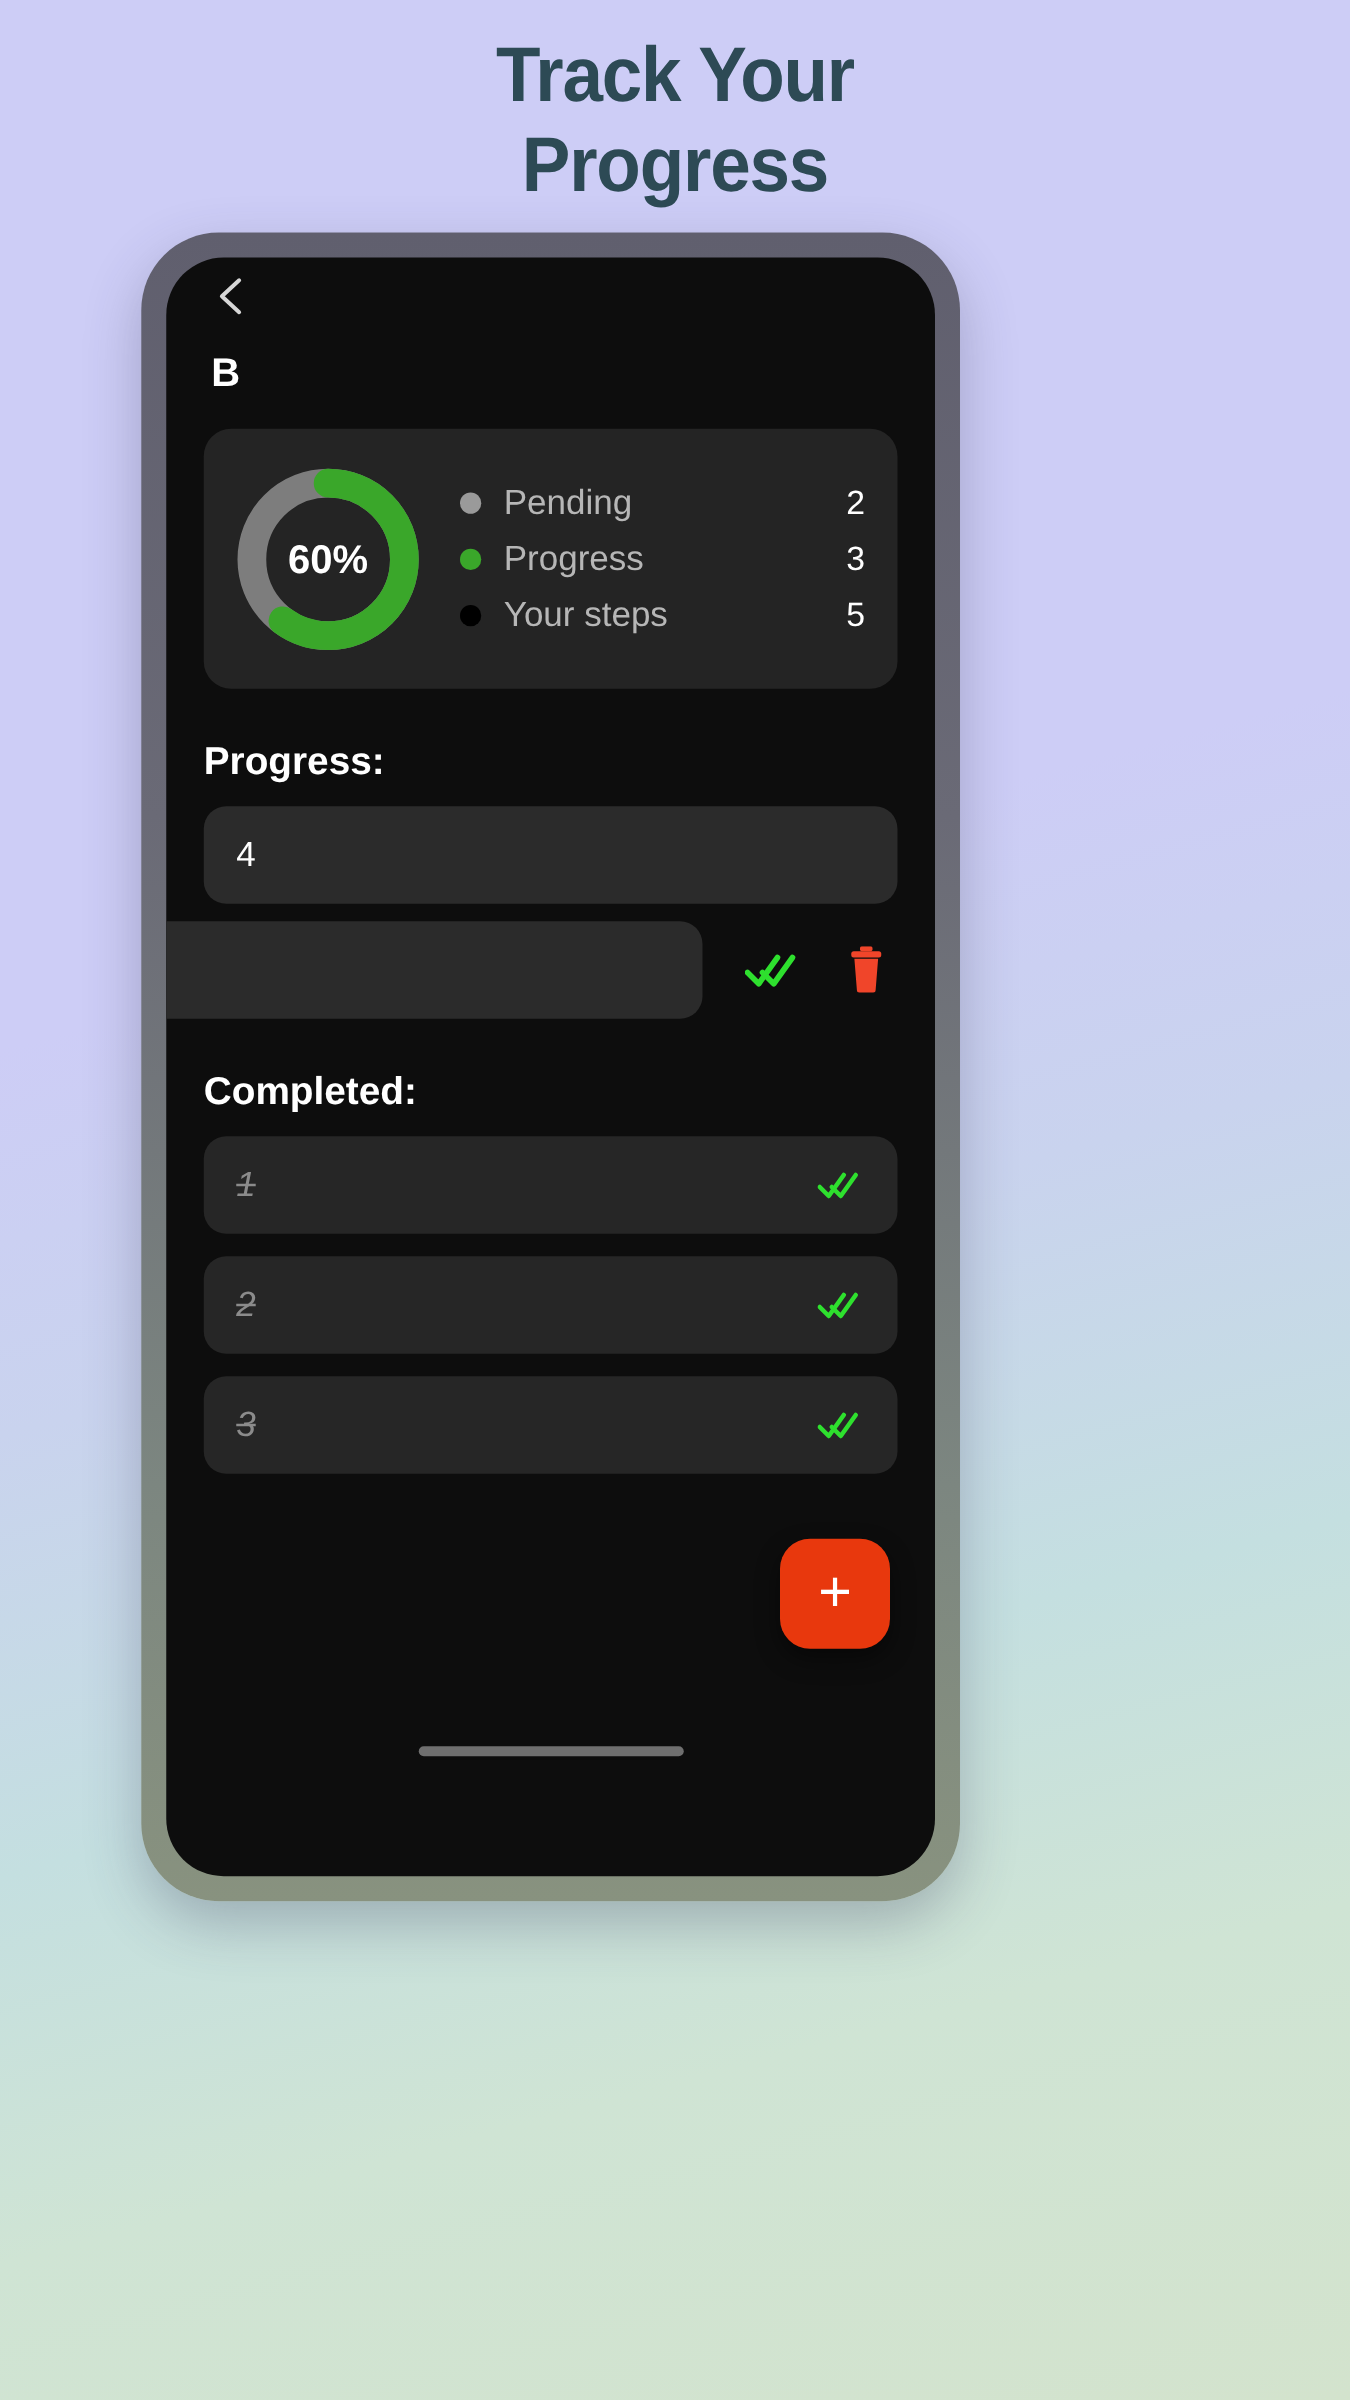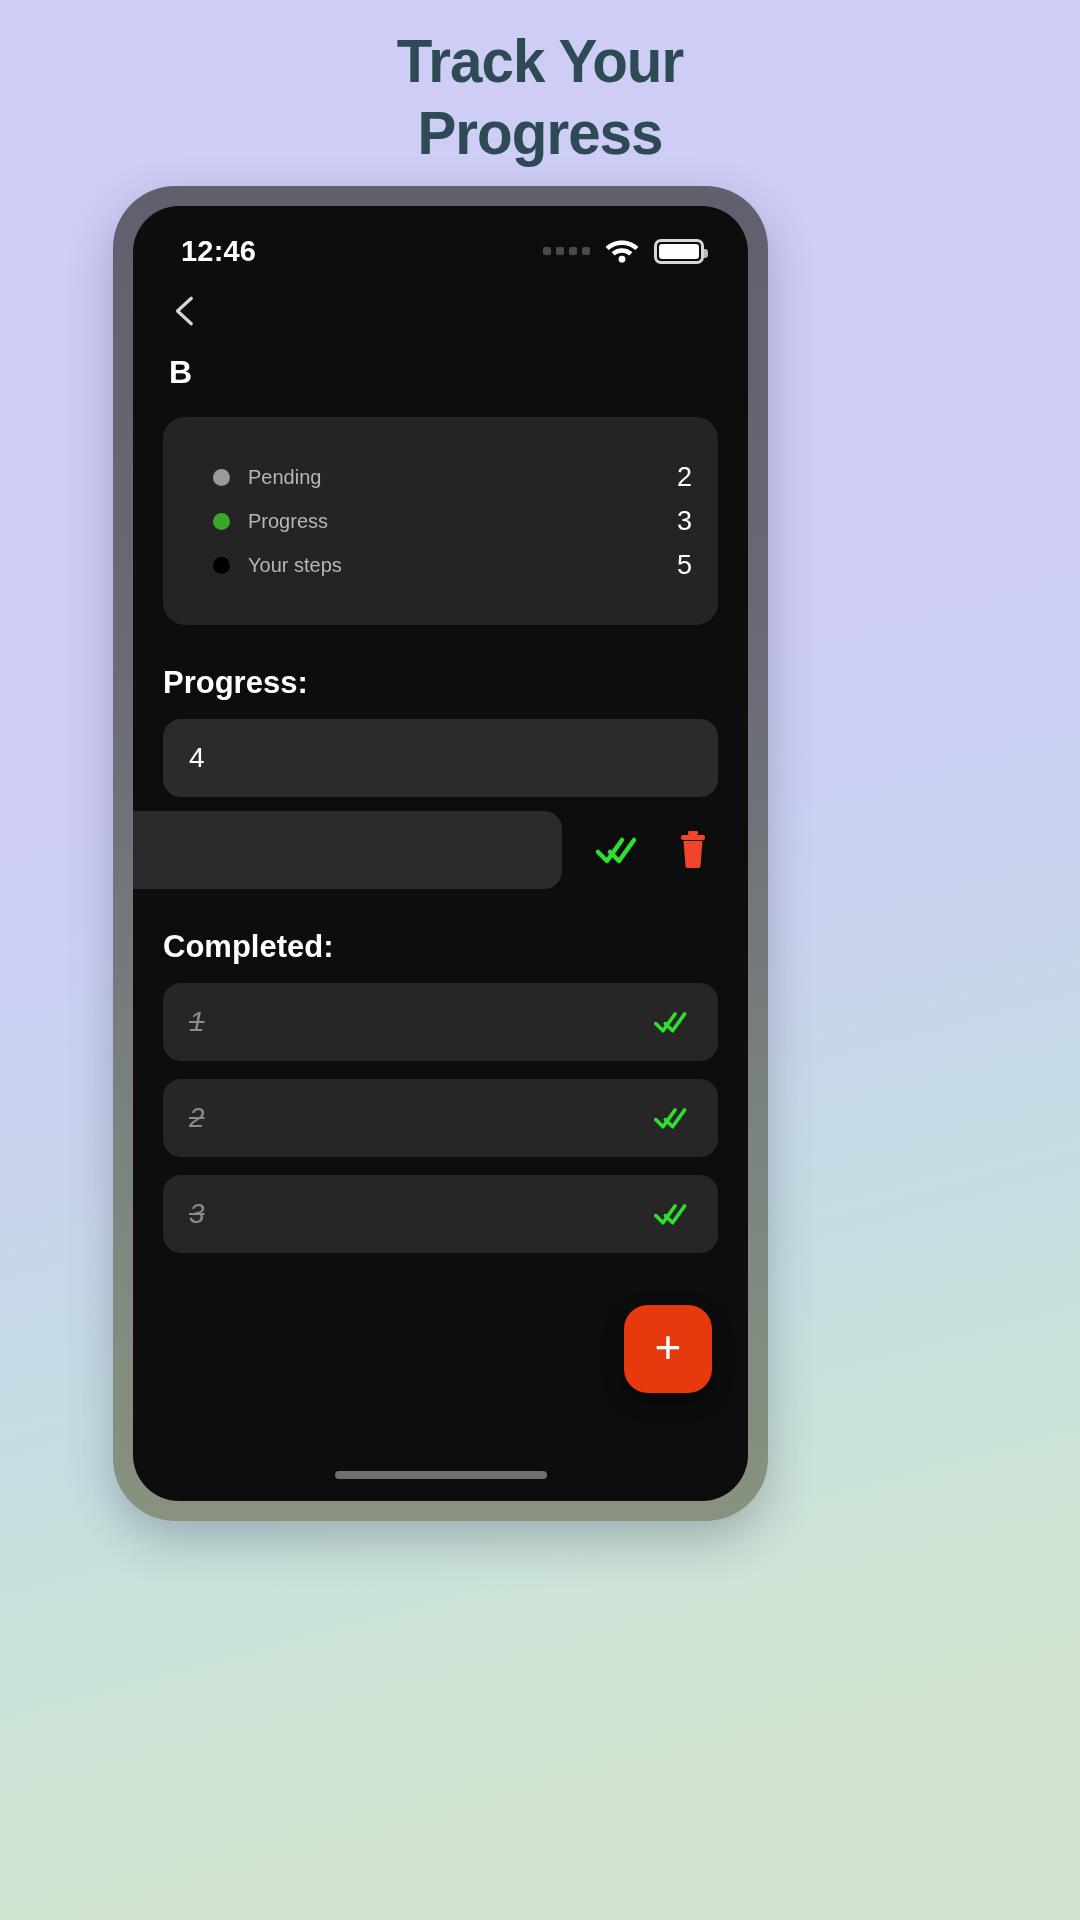--- a/index.html
+++ b/index.html
@@ -148,21 +148,21 @@
     display: flex;
     align-items: center;
   }
   .legend-dot {
     width: 17px; height: 17px; border-radius: 50%;
     flex: 0 0 17px;
   }
   .legend-name {
     margin-left: 18px;
     color: #b6b6b6;
-    font-size: 20px;
+    font-size: 28px;
     flex: 1;
   }
   .legend-val {
     color: #ffffff;
     font-size: 27px;
     font-weight: normal;
     min-width: 20px;
     text-align: right;
   }
 
@@ -265,53 +265,39 @@
 <div class="hero">
   <h1>
     <span class="l1">Track Your</span>
     <span class="l2">Progress</span>
   </h1>
 </div>
 
 <div class="phone-frame">
   <div class="phone-screen">
 
-    <div class="statusbar">
-      <div class="status-time">12:46</div>
-      <div class="status-right">
-        <span class="signal-dots">
-          <i></i>
-            <i></i>
-            <i></i>
-            <i></i>
-        </span>
-        <span class="wifi-icon">
-          <svg width="36" height="27" viewBox="0 0 36 27">
-            <path d="M18 4.5C11.4 4.5 5.6 7.0 1.6 10.9l3.1 3.2C8.1 10.9 12.8 9 18 9s9.9 1.9 13.3 5.1l3.1-3.2C30.4 7.0 24.6 4.5 18 4.5z" fill="#ffffff"></path>
-            <path d="M18 12.2c-4.1 0-7.8 1.6-10.4 4.1l3.2 3.2c1.9-1.8 4.4-2.8 7.2-2.8s5.3 1.1 7.2 2.8l3.2-3.2c-2.6-2.5-6.3-4.1-10.4-4.1z" fill="#ffffff"></path>
-            <circle cx="18" cy="23.2" r="3.4" fill="#ffffff"></circle>
-          </svg>
-        </span>
-        <span class="battery">
-            <span></span>
-          </span>
-      </div>
-    </div>
 
     <div class="app">
 
       <div class="back-row">
         <svg class="back-chevron" viewBox="0 0 32 32">
           <path d="M21 4 L8 16 L21 28" fill="none" stroke="#d6d6d6" stroke-width="3" stroke-linecap="round" stroke-linejoin="round"></path>
         </svg>
       </div>
 
       <div class="page-title">B</div>
 
       <div class="stats-card">
+        <div class="ring-wrap">
+          <svg width="155" height="155" viewBox="0 0 155 155">
+            <circle cx="77.5" cy="77.5" r="61" fill="none" stroke="#7d7d7d" stroke-width="23"></circle>
+            <circle id="ring-progress" cx="77.5" cy="77.5" r="61" fill="none" stroke="#3aa72a" stroke-width="23" stroke-linecap="round" stroke-dasharray="229.96458224277285 383.27430373795477"></circle>
+          </svg>
+          <div class="ring-label">60%</div>
+        </div>
 
         <div class="legend">
           <div class="legend-row">
             <span class="legend-dot" style="background:#9a9a9a"></span>
             <span class="legend-name">Pending</span>
             <span class="legend-val">2</span>
           </div>
           <div class="legend-row">
             <span class="legend-dot" style="background:#3aa72a"></span>
             <span class="legend-name">Progress</span>

